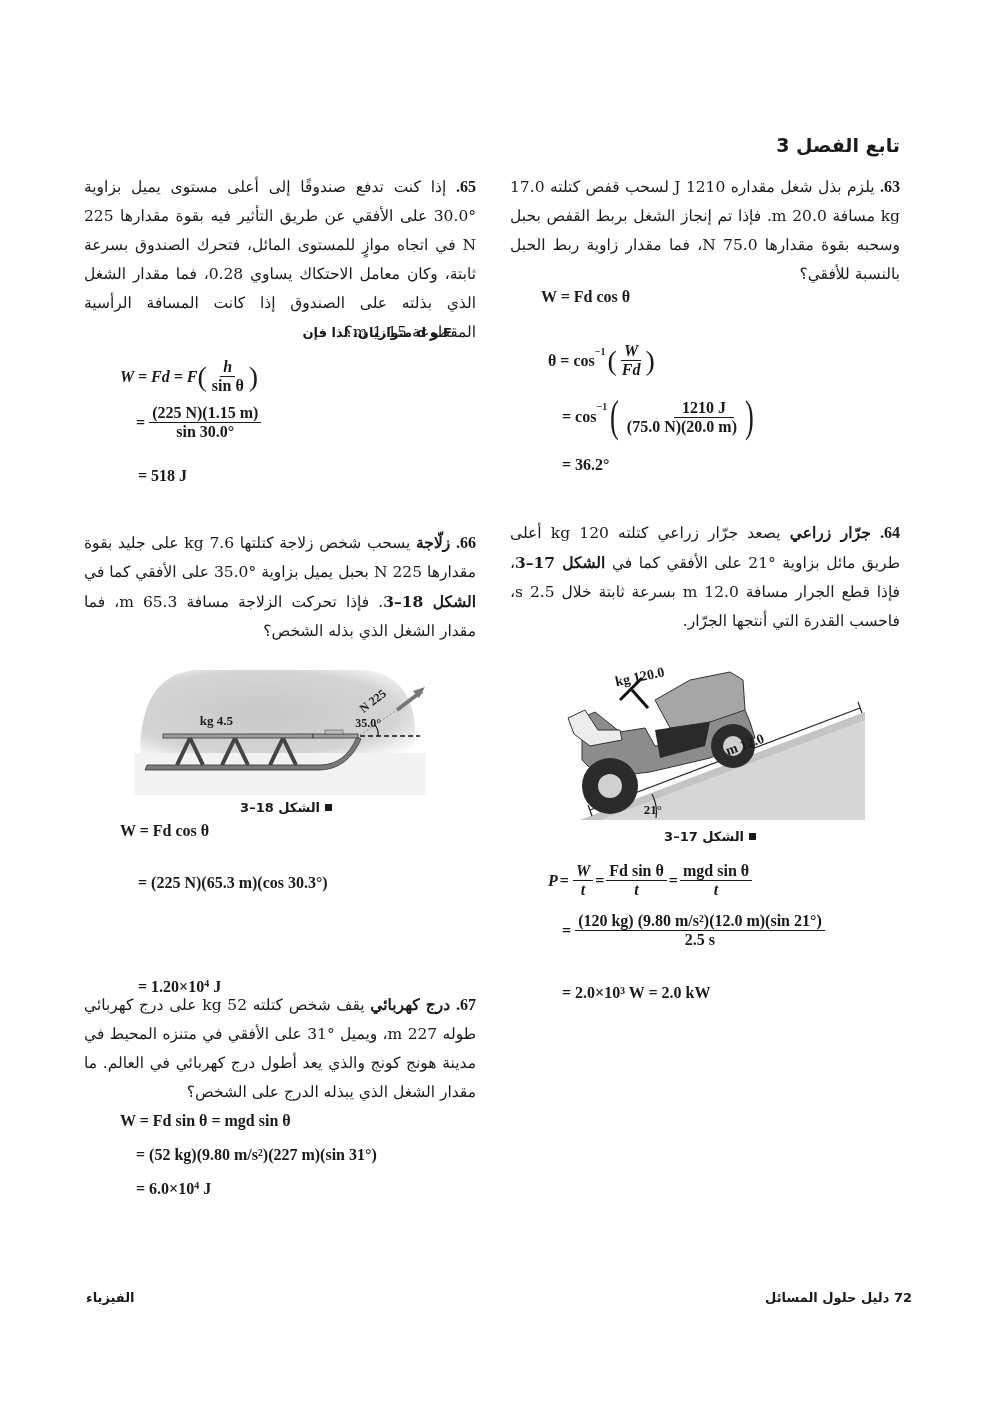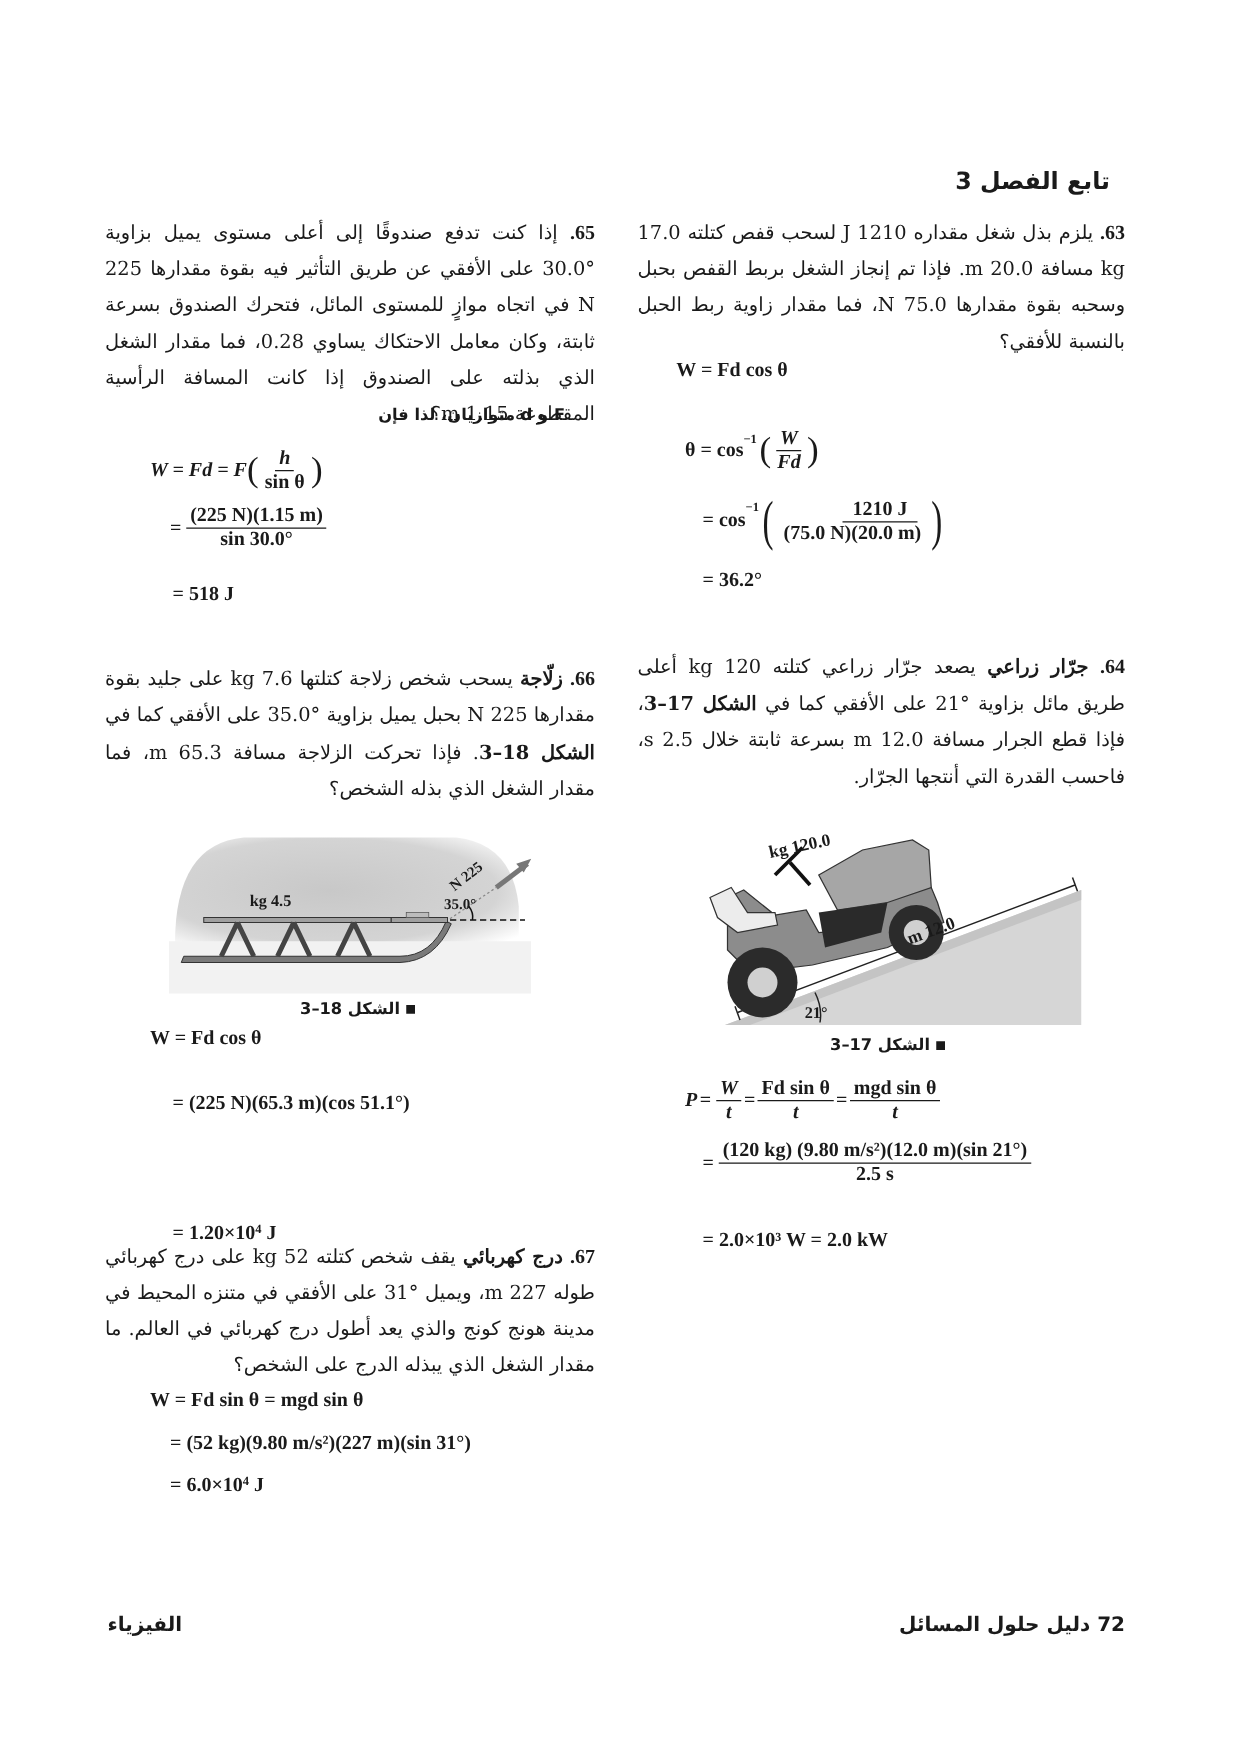--- a/index.html
+++ b/index.html
@@ -5,21 +5,21 @@
   * { box-sizing: border-box; margin: 0; padding: 0; }
   html, body { width: 992px; height: 1403px; background: #ffffff; }
   body {
     position: relative;
     font-family: "DejaVu Serif", "Liberation Serif", serif;
     color: #1a1a1a;
     overflow: hidden;
   }
   .abs { position: absolute; }
   .header-title {
-    right: 104px; top: 134px;
+    right: 92px; top: 134px;
     font-family: "DejaVu Sans", sans-serif;
     font-weight: bold; font-size: 19px;
     direction: rtl;
   }
   .problem {
     direction: rtl;
     text-align: justify;
     font-family: "DejaVu Serif", serif;
     font-size: 15.5px;
     line-height: 29px;
@@ -56,21 +56,21 @@
   sup { font-size: 10px; }
   .caption {
     direction: rtl;
     font-family: "DejaVu Sans", sans-serif;
     font-weight: bold; font-size: 13px;
     display: flex; align-items: center; gap: 5px;
   }
   .caption .sq { width: 7px; height: 7px; background: #1a1a1a; display: inline-block; }
   .footer {
     font-family: "DejaVu Sans", sans-serif;
-    font-weight: bold; font-size: 16px;
+    font-weight: bold; font-size: 13px;
     direction: rtl;
   }
   svg text { font-family: "Liberation Serif", serif; font-weight: bold; }
 </style>
 </head>
 <body>
 
 <div class="abs header-title">تابع الفصل 3</div>
 
 <div class="abs problem" style="right:92px; top:172px; width:390px;">
@@ -243,21 +243,21 @@
     <text x="246" y="62" font-size="12" fill="#1a1a1a">35.0°</text>
     <text x="252" y="30" font-size="12" fill="#1a1a1a" transform="rotate(-38 252 30)">225 N</text>
   </svg>
 </div>
 <div class="abs caption" style="right:660px; top:800px;">
   <span class="sq"></span>
   <span>الشكل 18–3</span>
 </div>
 
 <div class="abs eq" style="left:120px; top:822px;">W = Fd cos θ</div>
-<div class="abs eq" style="left:138px; top:874px;">= (225 N)(65.3 m)(cos 51.1°)</div>
+<div class="abs eq" style="left:138px; top:874px;">= (225 N)(65.3 m)(cos 30.3°)</div>
 <div class="abs eq" style="left:138px; top:978px;">
   <span>= 1.20×10</span>
     <sup style="align-self:flex-start;">4</sup>
     <span style="white-space:pre;"> J</span>
 </div>
 
 <div class="abs problem" style="left:84px; top:990px; width:392px;">
   <span class="num">67.</span>
   <span class="bold">درج كهربائي</span>
   <span>يقف شخص كتلته 52 kg على درج كهربائي طوله 227 m، ويميل °31 على الأفقي في متنزه المحيط في مدينة هونج كونج والذي يعد أطول درج كهربائي في العالم. ما مقدار الشغل الذي يبذله الدرج على الشخص؟</span>
@@ -265,13 +265,13 @@
 
 <div class="abs eq" style="left:120px; top:1112px;">W = Fd sin θ = mgd sin θ</div>
 <div class="abs eq" style="left:136px; top:1146px;">= (52 kg)(9.80 m/s²)(227 m)(sin 31°)</div>
 <div class="abs eq" style="left:136px; top:1180px;">
   <span>= 6.0×10</span>
     <sup style="align-self:flex-start;">4</sup>
     <span style="white-space:pre;"> J</span>
 </div>
 
 <div class="abs footer" style="left:86px; top:1290px;">الفيزياء</div>
-<div class="abs footer" style="right:92px; top:1290px;">72 دليل حلول المسائل</div>
+<div class="abs footer" style="right:80px; top:1290px;">72 دليل حلول المسائل</div>
 
 </body></html>

